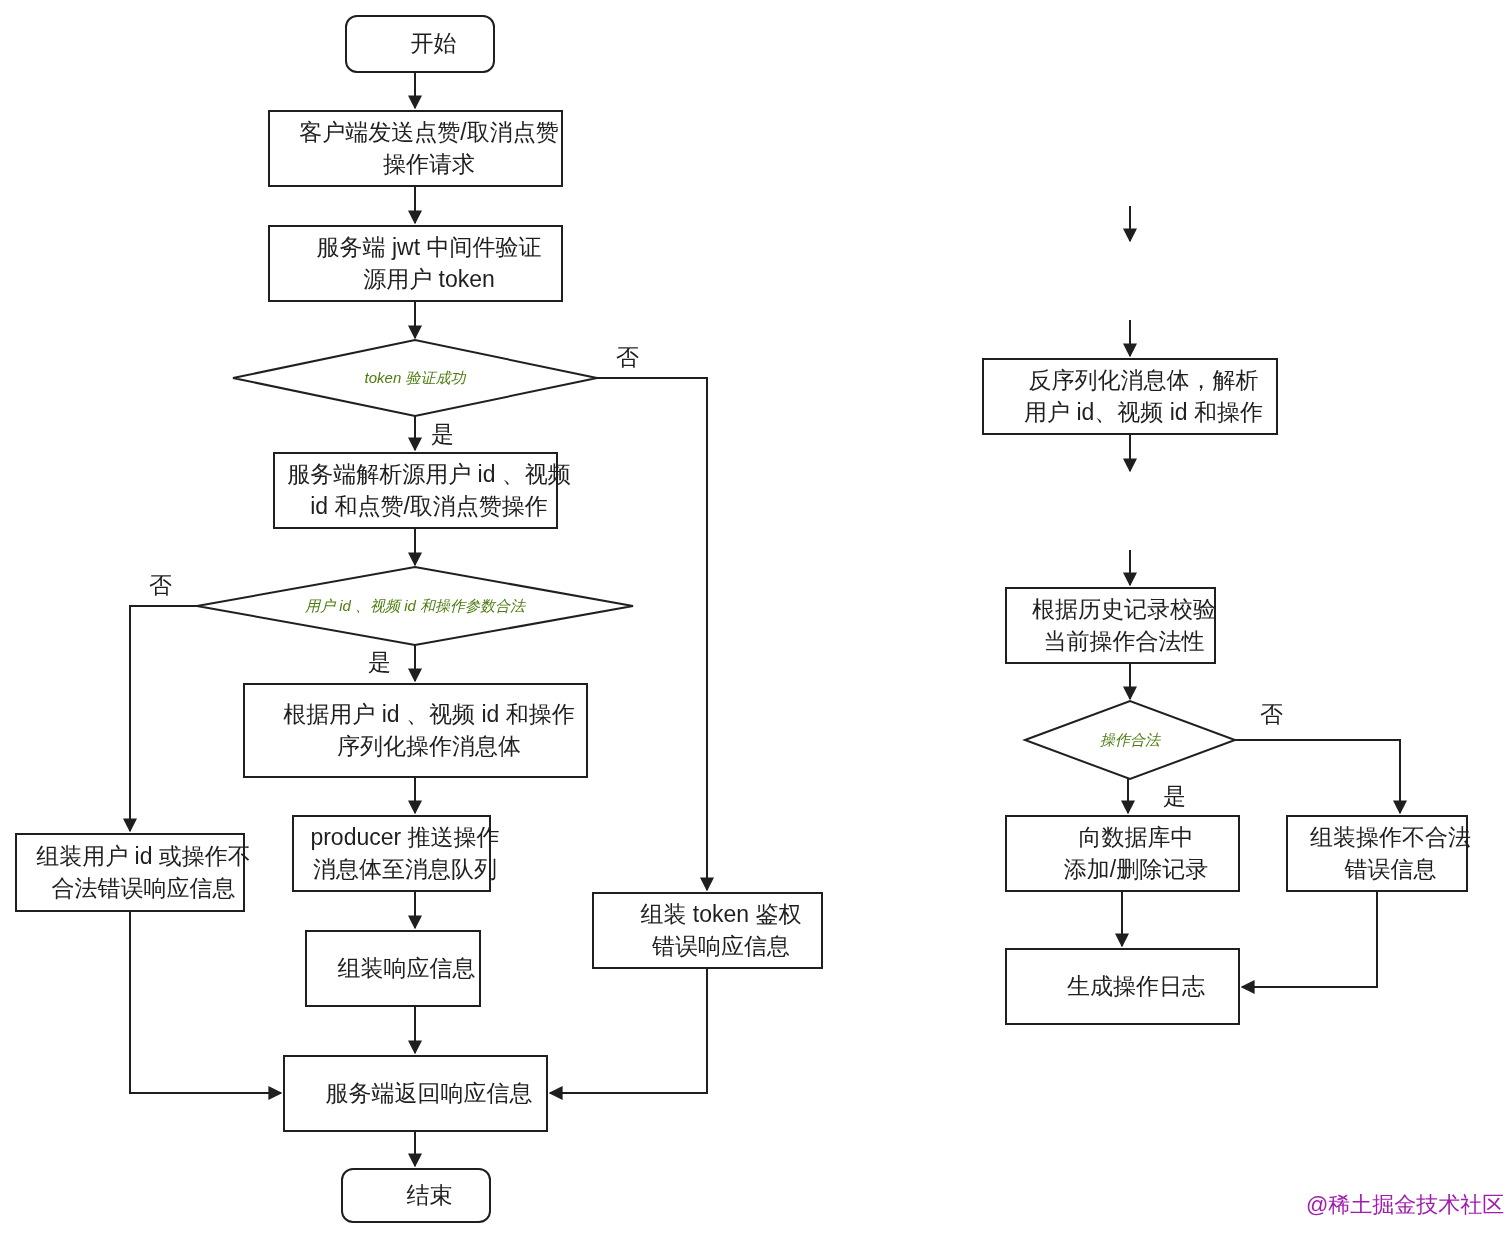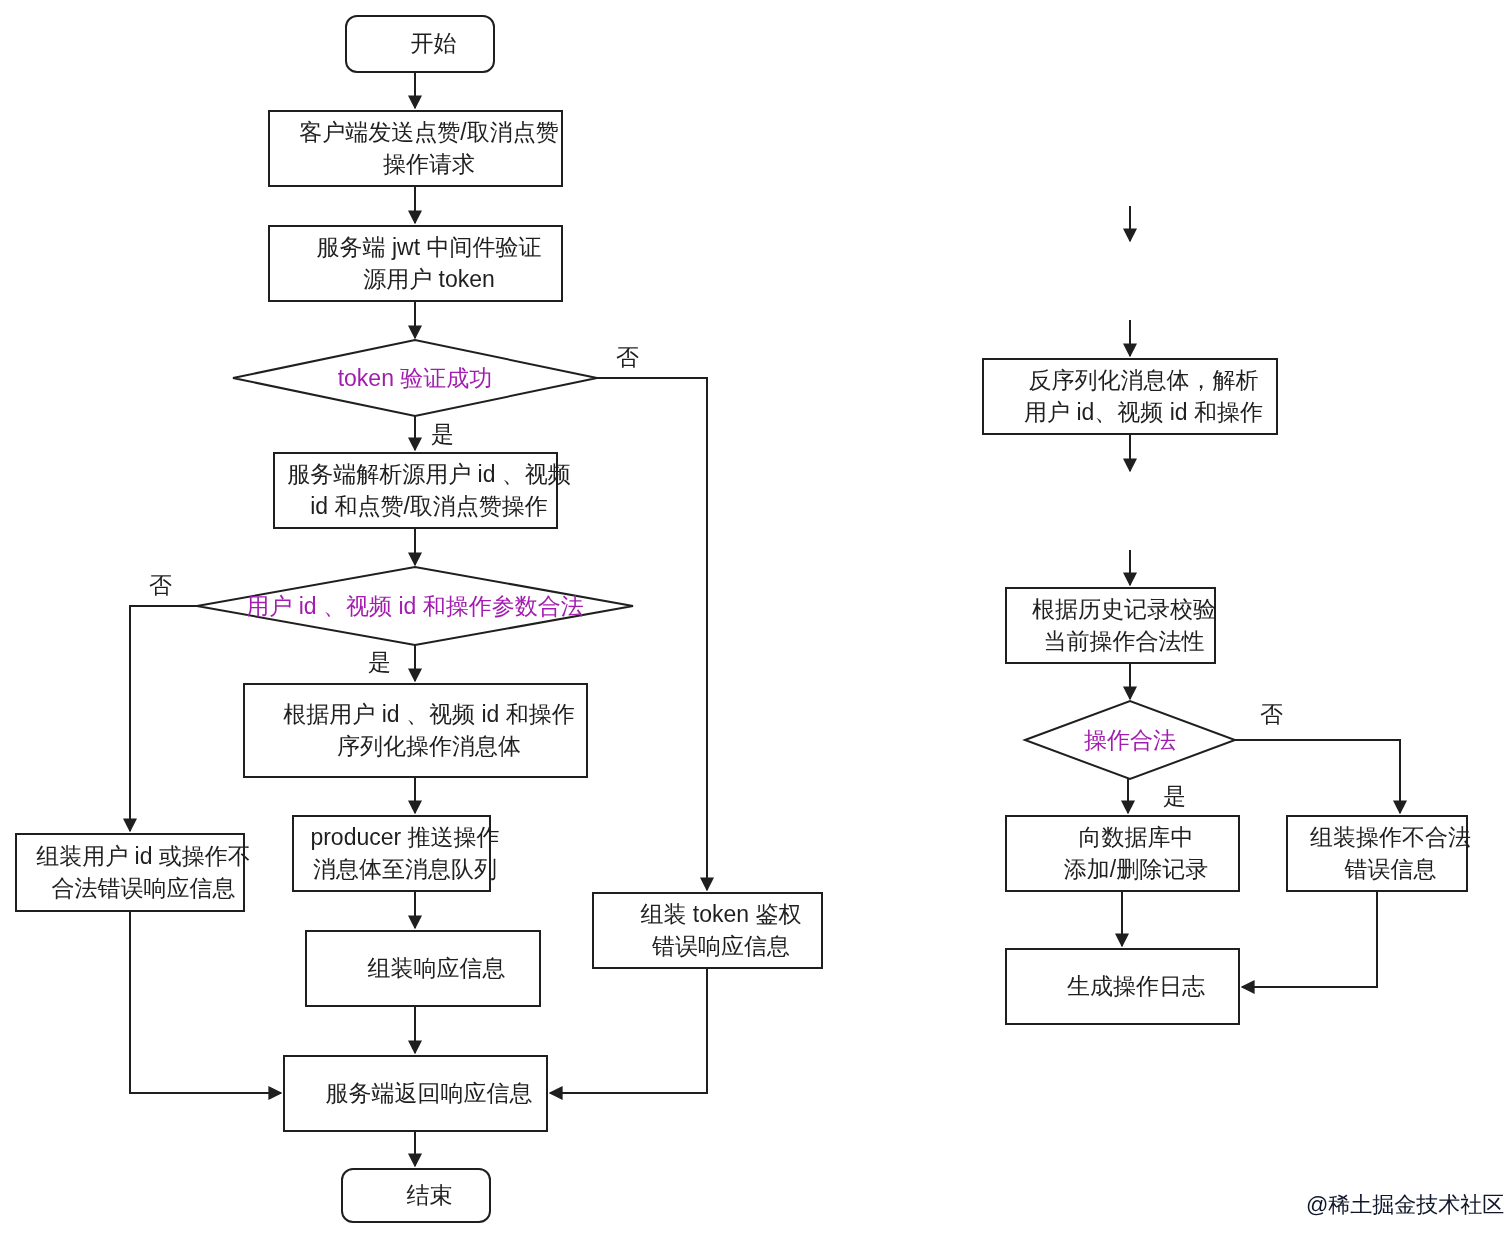--- a/index.html
+++ b/index.html
@@ -9,30 +9,30 @@
   }
   .layer { position:absolute; left:0; top:0; z-index:1; }
   .node {
     position:absolute; box-sizing:border-box; z-index:2;
     border:2px solid #1f1f1f; background:#ffffff; color:#1f1f1f;
     display:flex; align-items:center; justify-content:center;
     text-align:center; font-size:23px; line-height:1.38; white-space:pre;padding-left:27px;
   }
   .rounded { border-radius:12px; }
   .dlabel {
-    position:absolute; z-index:2; color:#a21caf; font-size:23px;
+    position:absolute; z-index:2; color:#4d7c0f; font-size:15px;
     display:flex; align-items:center; justify-content:center;
-    text-align:center; white-space:pre; height:32px;
+    text-align:center; white-space:pre; height:32px;font-style:italic;
   }
   .elabel { position:absolute; z-index:3; color:#1f1f1f; font-size:23px; }
   .mq-bar { position:absolute; top:0; bottom:0; width:2px; background:#1f1f1f; }
   .mq-bar-left { left:21px; }
   .mq-bar-right { right:21px; }
   .watermark { position:absolute; left:1306px; top:1190px; z-index:2;
-    font-size:22px; color:#0f172a; }
+    font-size:22px; color:#a21caf; }
 </style>
 </head>
 <body>
 
 <div class="canvas">
 
   <svg class="layer" width="1512" height="1242" viewBox="0 0 1512 1242">
     <defs>
       <marker id="arrow" viewBox="0 0 10 10" refX="9" refY="5" markerWidth="7" markerHeight="7" orient="auto-start-reverse">
         <path d="M0,0 L10,5 L0,10 z" fill="#1f1f1f"></path>
@@ -75,21 +75,21 @@
   <div class="node" style="left:268px;top:110px;width:295px;height:77px">客户端发送点赞/取消点赞
 操作请求</div>
   <div class="dlabel" style="left:285px;top:362px;width:260px">token 验证成功</div>
   <div class="node" style="left:273px;top:452px;width:285px;height:77px">服务端解析源用户 id 、视频
 id 和点赞/取消点赞操作</div>
   <div class="dlabel" style="left:220px;top:590px;width:390px">用户 id 、视频 id 和操作参数合法</div>
   <div class="node" style="left:243px;top:683px;width:345px;height:95px">根据用户 id 、视频 id 和操作
 序列化操作消息体</div>
   <div class="node" style="left:292px;top:815px;width:199px;height:77px">producer 推送操作
 消息体至消息队列</div>
-  <div class="node" style="left:305px;top:930px;width:236px;height:77px">组装响应信息</div>
+  <div class="node" style="left:305px;top:930px;width:176px;height:77px">组装响应信息</div>
   <div class="node" style="left:15px;top:833px;width:230px;height:79px">组装用户 id 或操作不
 合法错误响应信息</div>
   <div class="node" style="left:592px;top:892px;width:231px;height:77px">组装 token 鉴权
 错误响应信息</div>
   <div class="node" style="left:283px;top:1055px;width:265px;height:77px">服务端返回响应信息</div>
   <div class="node rounded" style="left:341px;top:1168px;width:150px;height:55px">结束</div>
 
   <div class="node" style="left:982px;top:358px;width:296px;height:77px">反序列化消息体，解析
 用户 id、视频 id 和操作</div>
   <div class="node" style="left:1005px;top:587px;width:211px;height:77px">根据历史记录校验

